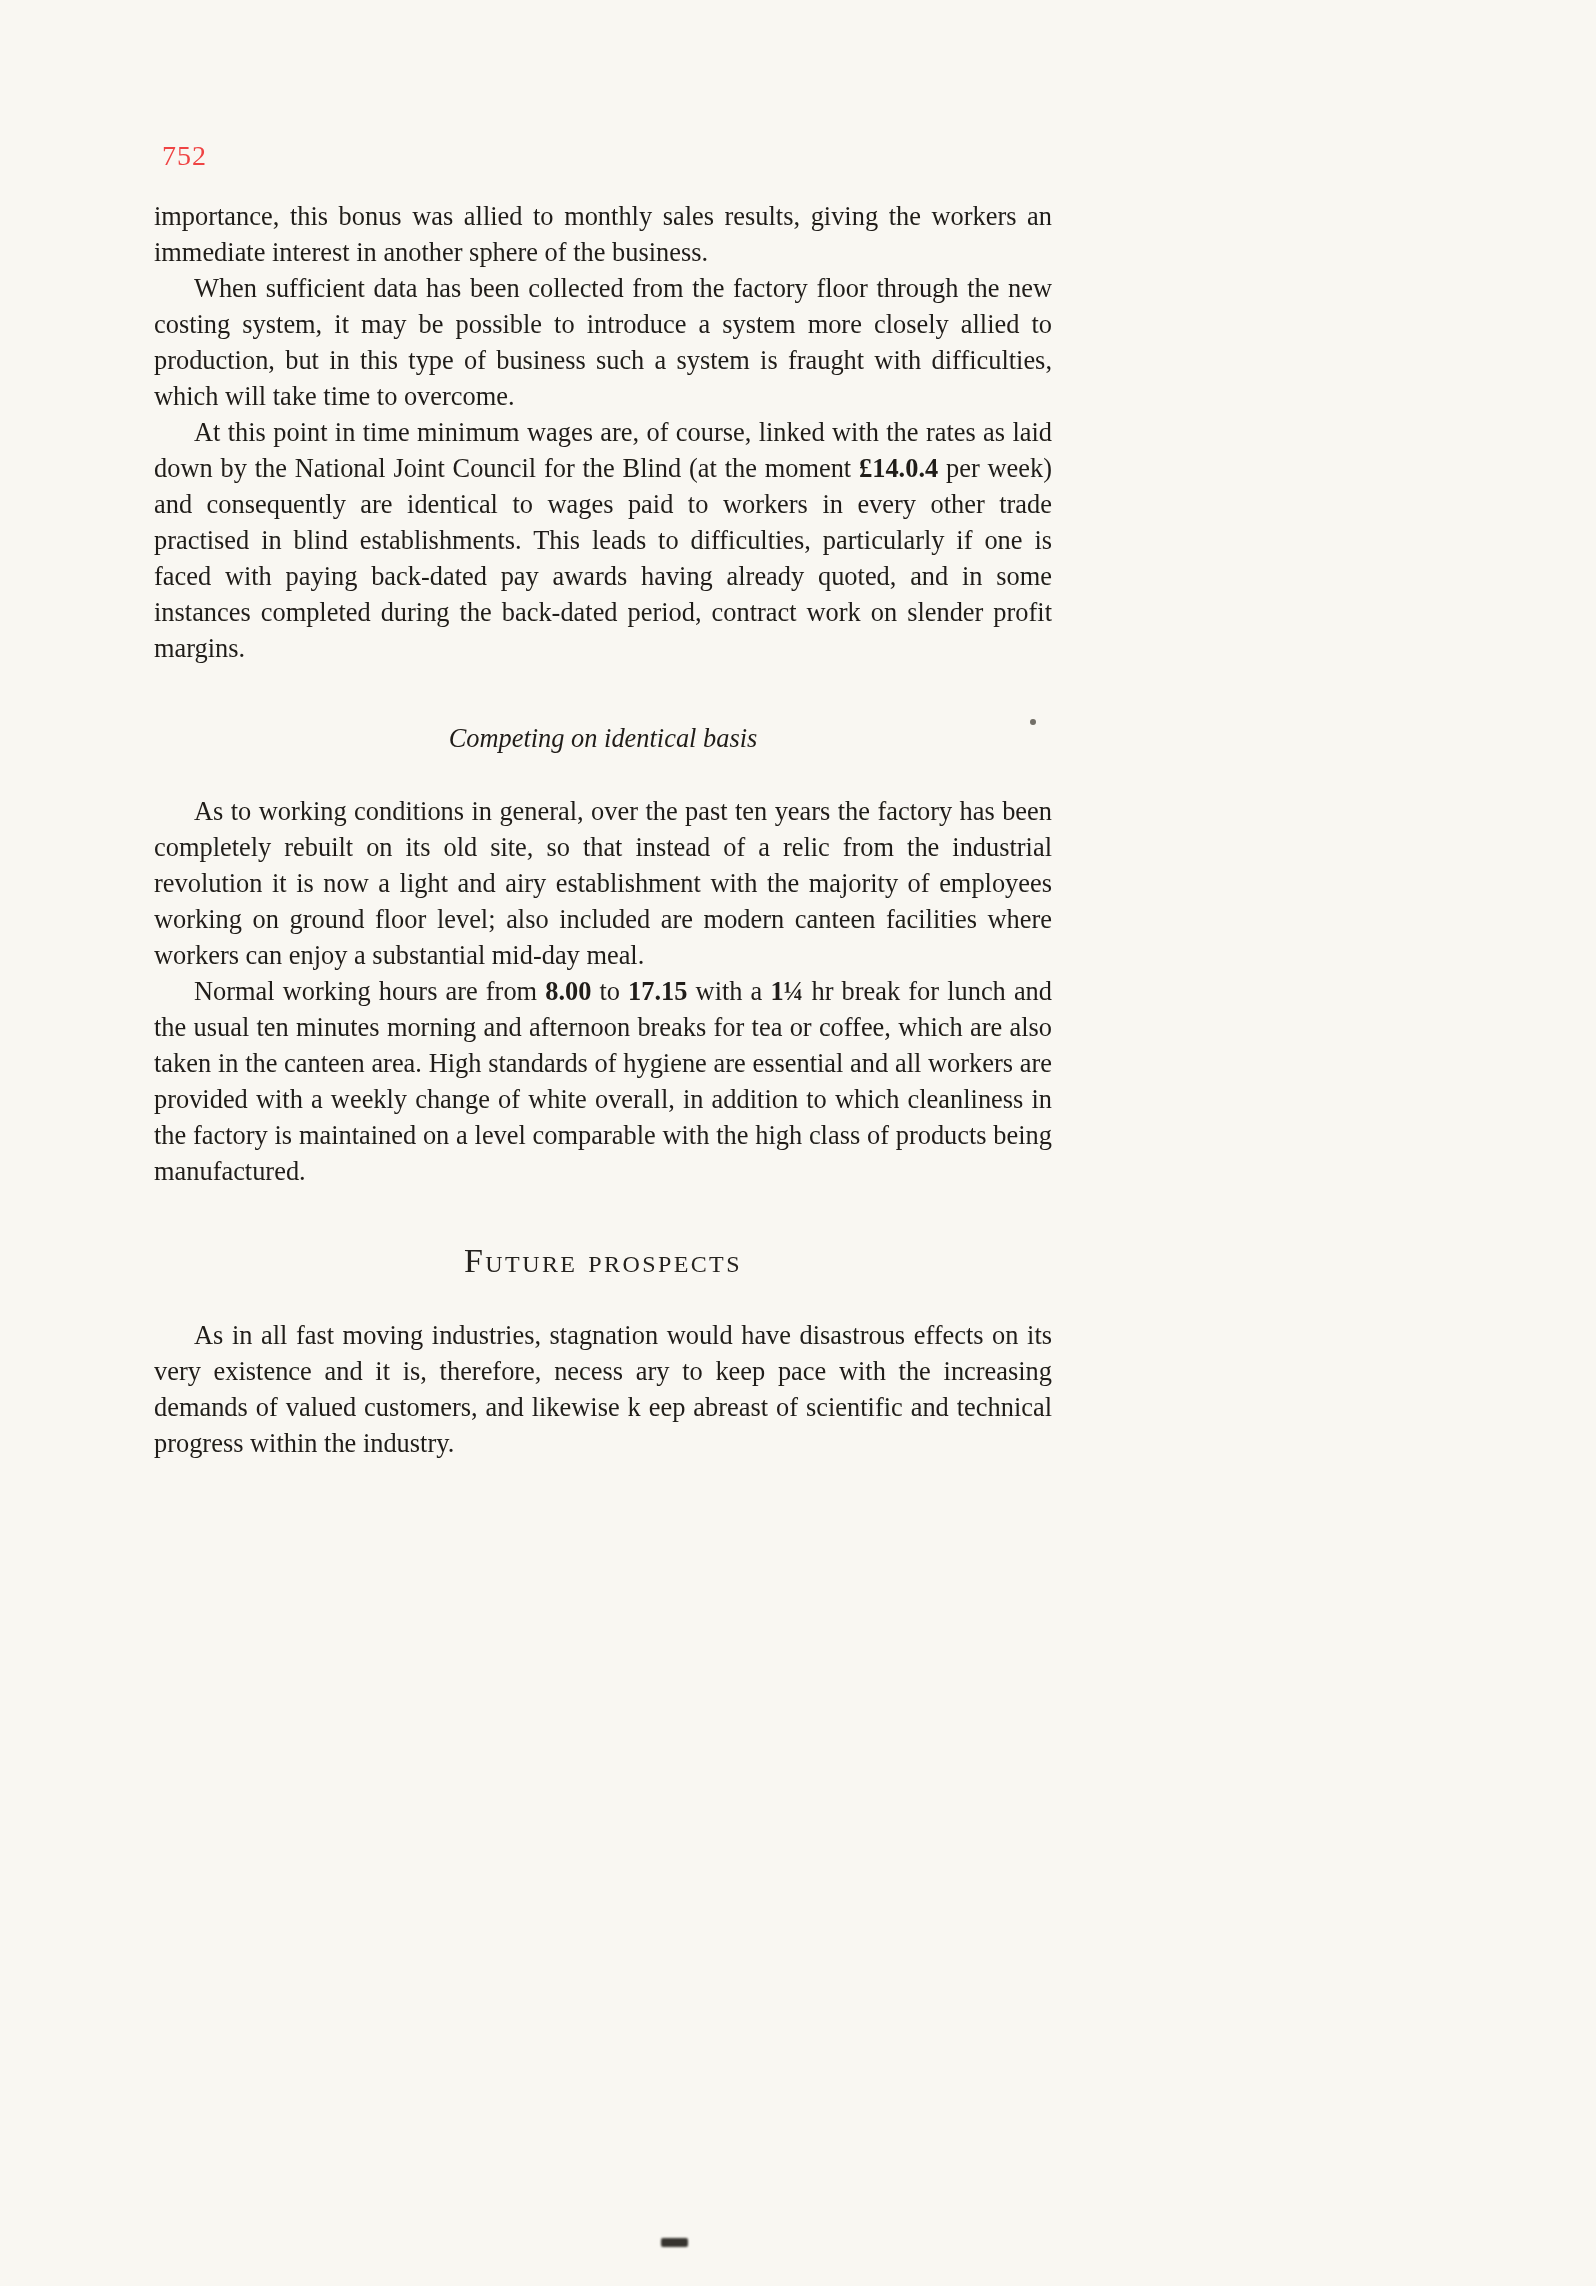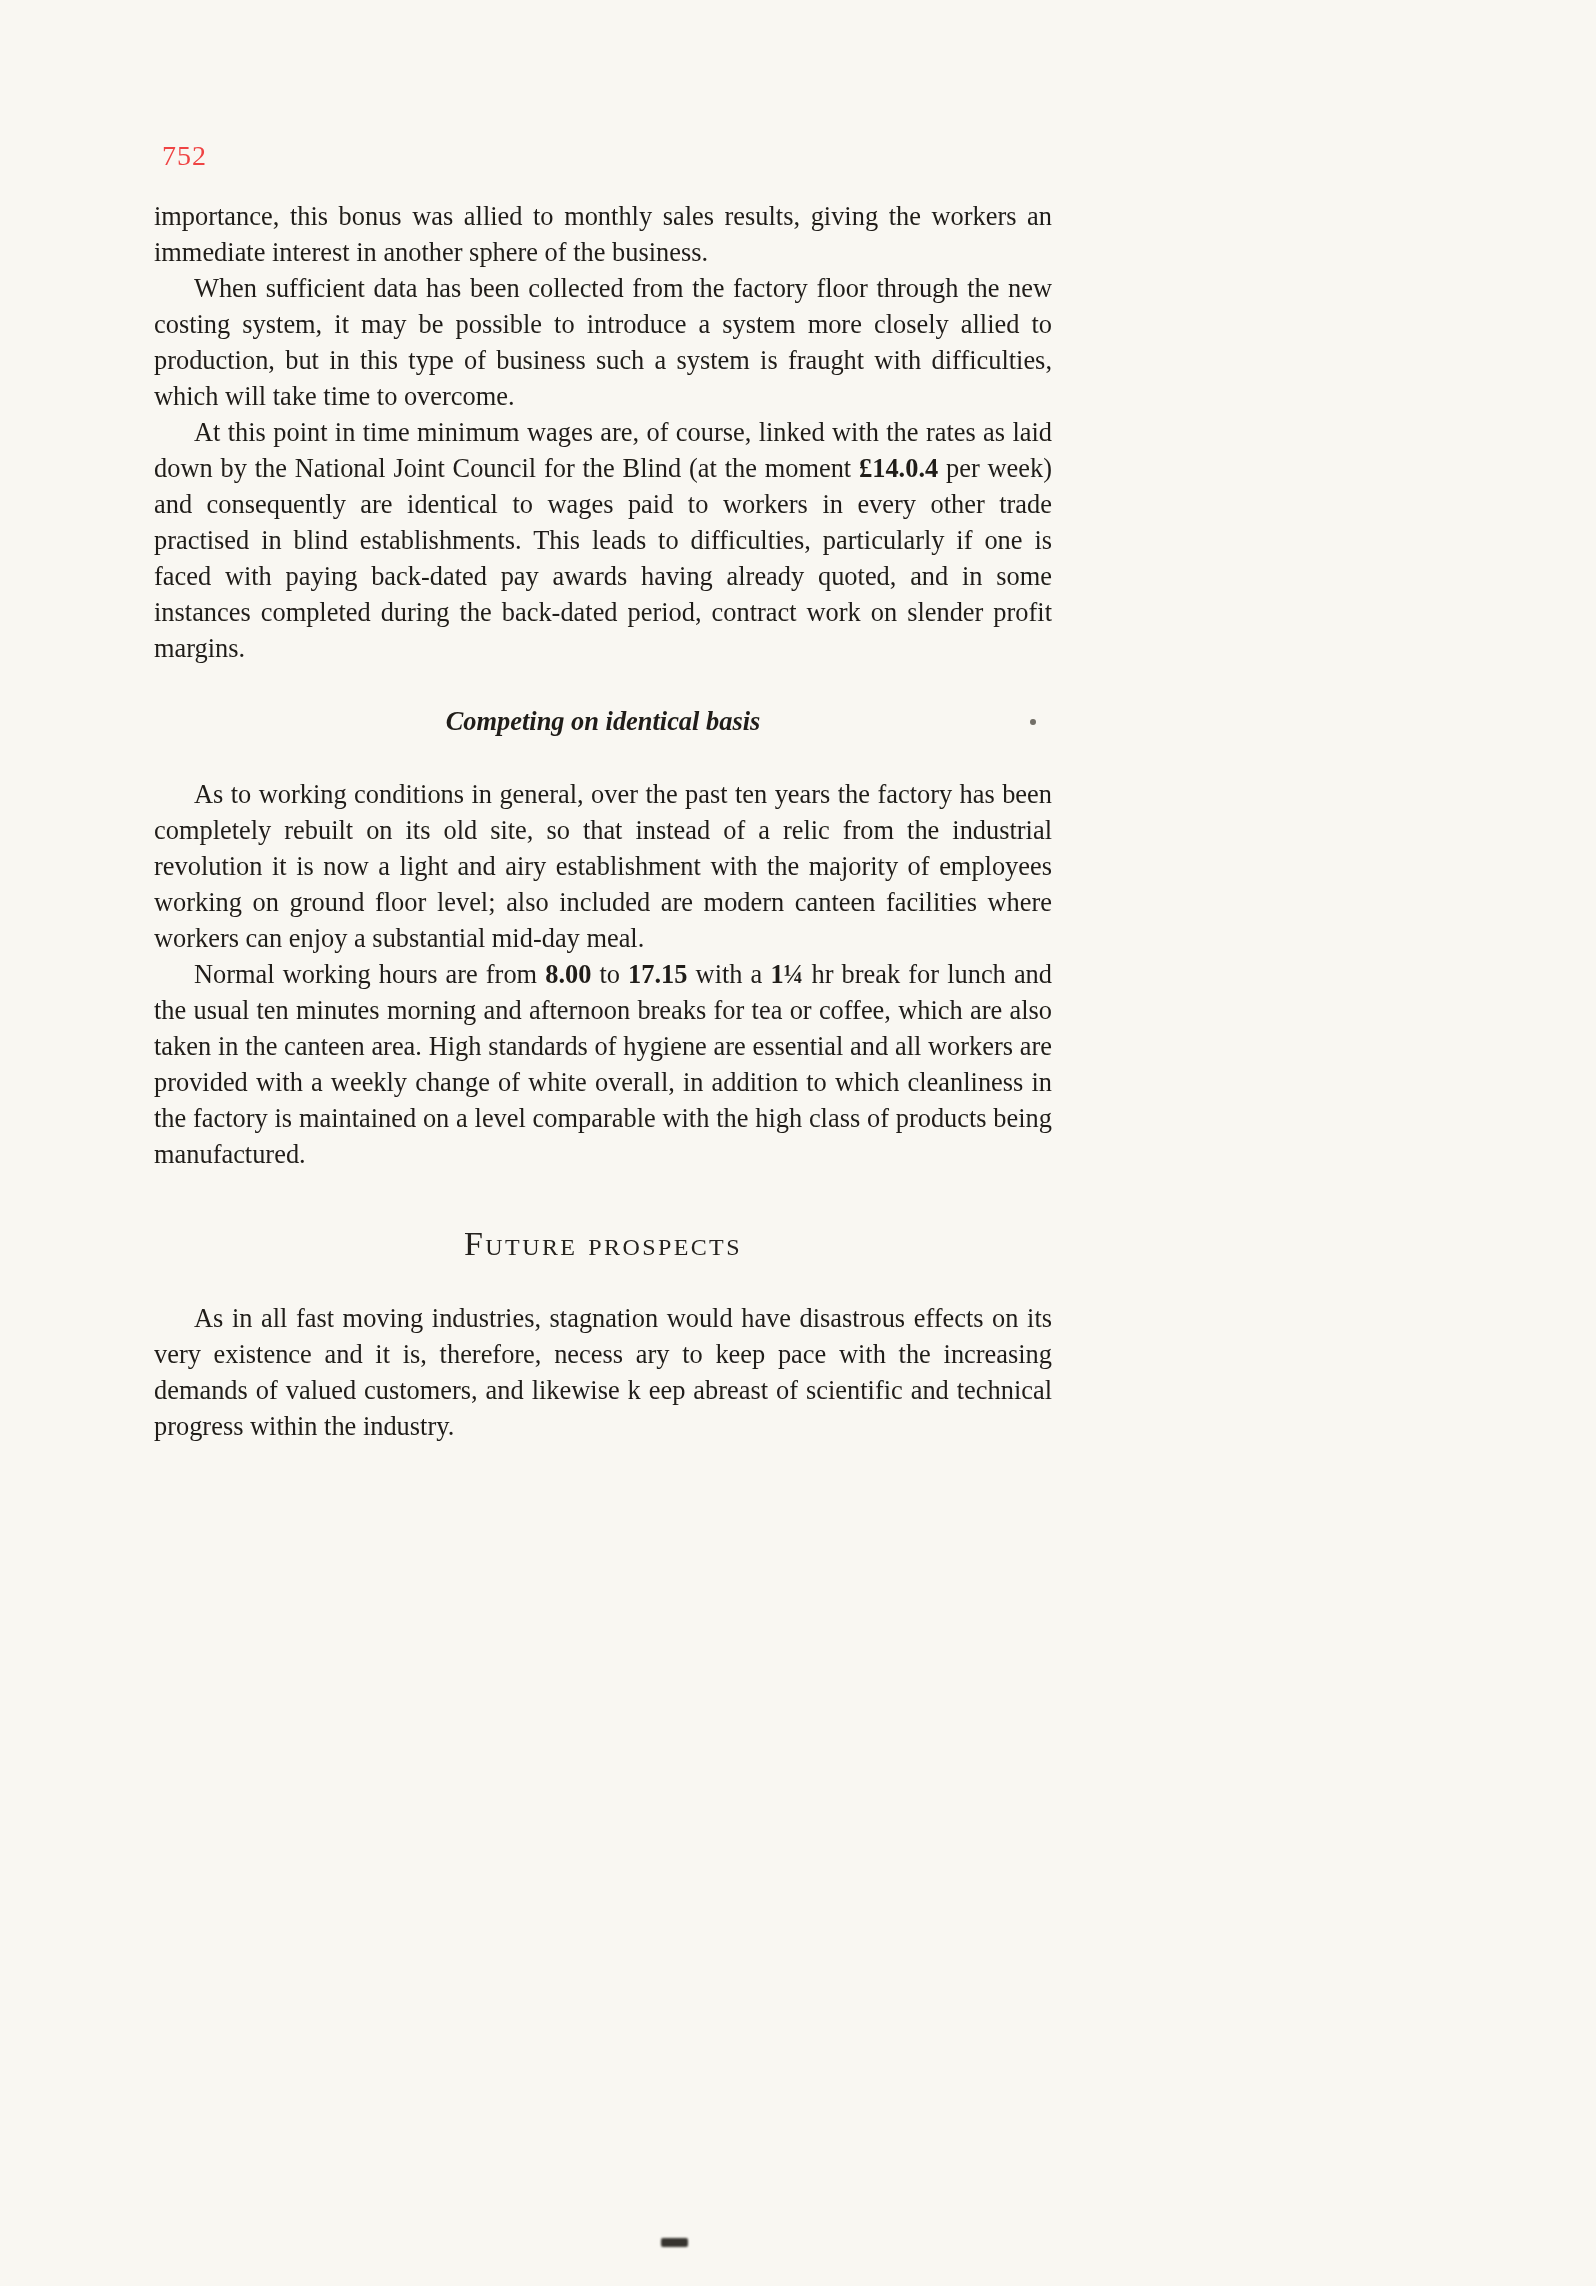--- a/index.html
+++ b/index.html
@@ -40,24 +40,24 @@
     left: 154px;
     width: 898px;
     font-size: 26.4px;
     line-height: 36px;
     text-align: justify;
   }
   p.body-para { margin: 0; }
   p.body-para.indent { text-indent: 40px; }
   h2.heading-italic {
     font-style: italic;
-    font-weight: bold;
+    font-weight: normal;
     text-align: center;
     font-size: 26.4px;
-    margin: 37px 0 37px 0;
+    margin: 54px 0 37px 0;
   }
   h3.heading-sc {
     font-variant: small-caps;
     font-weight: normal;
     text-align: center;
     font-size: 34px;
     letter-spacing: 2.4px;
     margin: 54px 0 38px 0;
     color: #26231f;
   }

